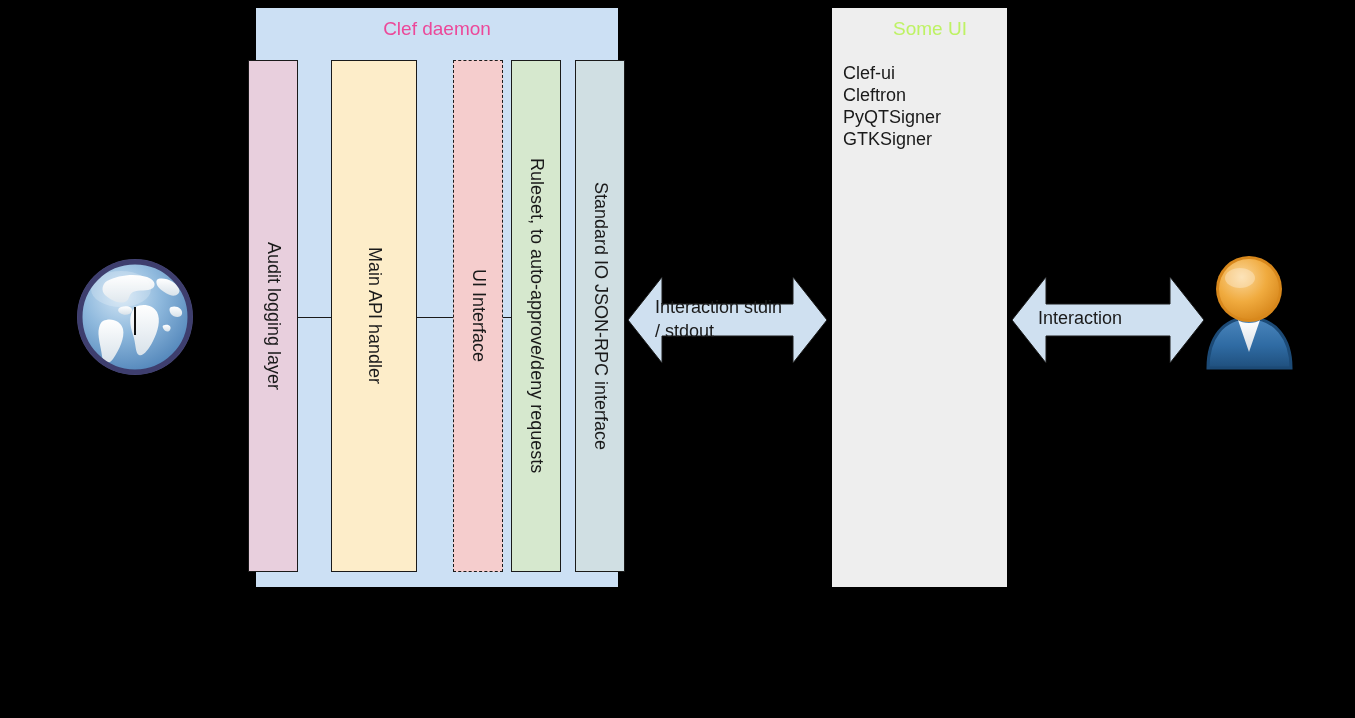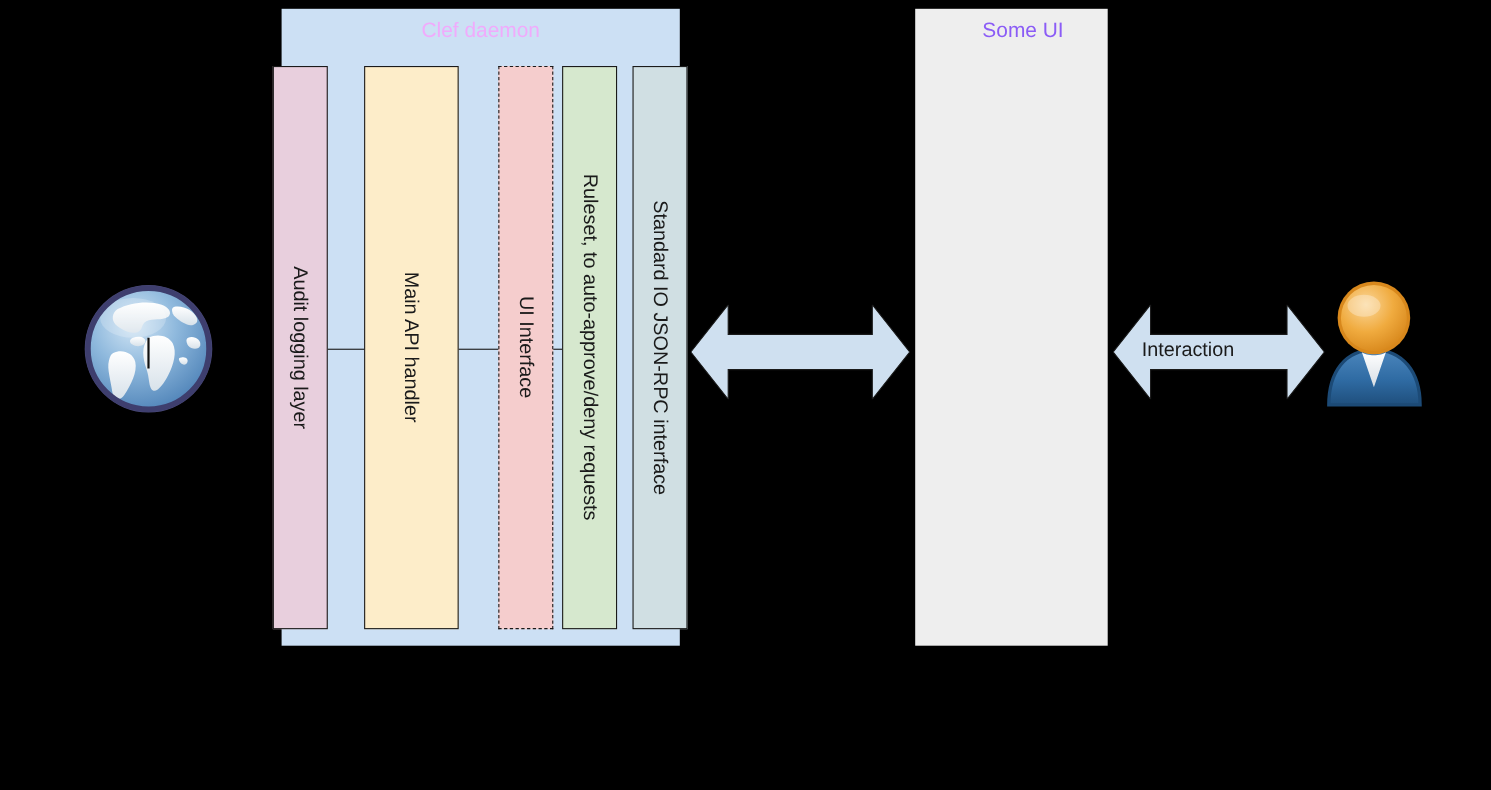--- a/index.html
+++ b/index.html
@@ -31,21 +31,21 @@
     background: #cce0f4;
     box-sizing: border-box;
   }
   .daemon-title {
     position: absolute;
     left: 256px;
     top: 18px;
     width: 362px;
     text-align: center;
     font-size: 19px;
-    color: #f0abfc;
+    color: #ec4899;
     line-height: 22px;
   }
 
   
   .col {
     position: absolute;
     top: 60px;
     height: 512px;
     border: 1px solid #1a1a1a;
     box-sizing: border-box;
@@ -88,21 +88,21 @@
     background: #eeeeee;
     box-sizing: border-box;
   }
   .someui-title {
     position: absolute;
     left: 832px;
     top: 18px;
     width: 196px;
     text-align: center;
     font-size: 19px;
-    color: #8b5cf6;
+    color: #bef264;
     line-height: 22px;
   }
   .someui-list {
     position: absolute;
     left: 843px;
     top: 62px;
     width: 160px;
     font-size: 18px;
     color: #1a1a1a;
     line-height: 22px;
@@ -210,23 +210,33 @@
   </div>
   <div class="col col-stdio">
     <span>Standard IO JSON-RPC interface</span>
   </div>
 
   <div class="arrow arrow-a">
     <svg width="199" height="86" viewBox="0 0 199 86">
       <polygon points="0,43 34,0 34,27 165,27 165,0 199,43 165,86 165,59 34,59 34,86" fill="#cfe0f0" stroke="#1a1a1a" stroke-width="1"></polygon>
     </svg>
   </div>
+  <div class="arrow-label arrow-a-label">
+    <div>Interaction stdin</div>
+    <div>/ stdout</div>
+  </div>
 
   <div class="someui-box"></div>
   <div class="someui-title">Some UI</div>
+  <div class="someui-list">
+    <div>Clef-ui</div>
+    <div>Cleftron</div>
+    <div>PyQTSigner</div>
+    <div>GTKSigner</div>
+  </div>
 
   <div class="arrow arrow-b">
     <svg width="192" height="86" viewBox="0 0 192 86">
       <polygon points="0,43 34,0 34,27 158,27 158,0 192,43 158,86 158,59 34,59 34,86" fill="#cfe0f0" stroke="#1a1a1a" stroke-width="1"></polygon>
     </svg>
   </div>
   <div class="arrow-label arrow-b-label">Interaction</div>
 
   <div class="user">
     <svg width="95" height="118" viewBox="0 0 95 118">

